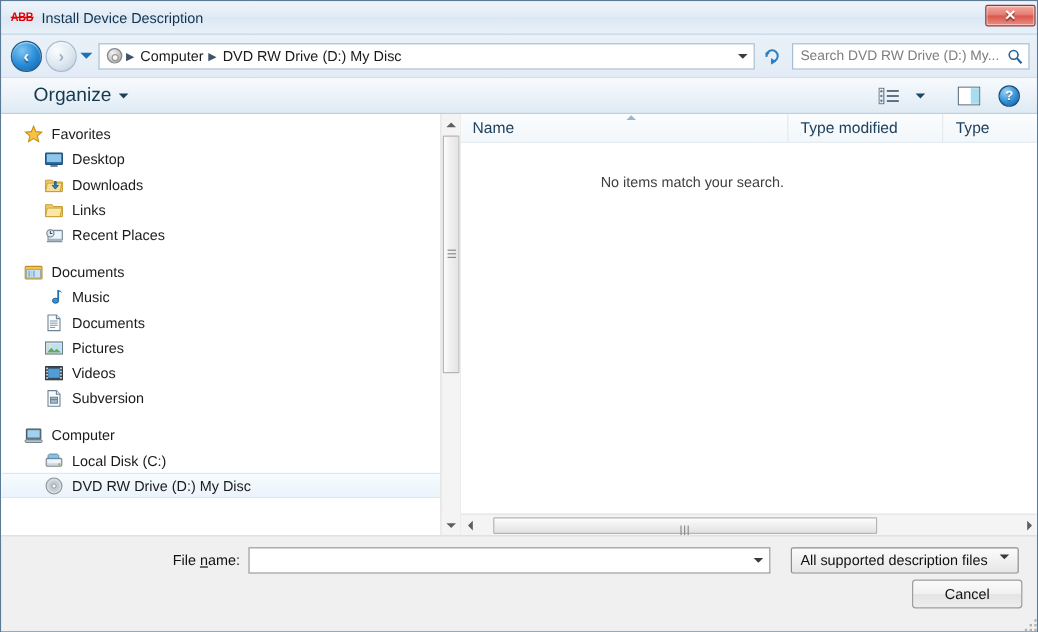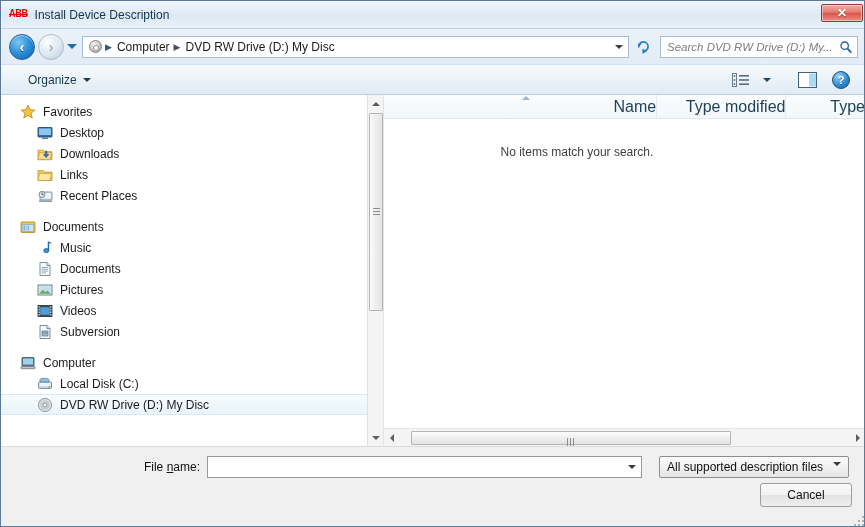--- a/index.html
+++ b/index.html
@@ -180,21 +180,20 @@
     margin: 0 8px 0 6px;
     background: #ffffff;
     border: 1px solid #a6bdd1;
     flex: 0 0 auto;
     display: flex; align-items: center;
     position: relative;
     cursor: text;
   }
   .search-ph {
     font-size: 11.5px;
-    font-style: italic;
     color: #7d7d7d;
     margin-left: 6px;
     white-space: nowrap;
     overflow: hidden;
   }
   .search-ico {
     position: absolute; right: 4px; top: 3px;
     width: 14px; height: 14px;
   }
 
@@ -202,21 +201,21 @@
   .toolbar {
     position: absolute; left: 0; top: 64px;
     width: 865px; height: 30px;
     background: linear-gradient(to bottom, #f7fafd 0%, #e9f1f8 60%, #dfeaf4 100%);
     border-bottom: 1px solid #bccfe0;
     display: flex; align-items: center;
   }
   .organize {
     margin-left: 22px;
     display: flex; align-items: center;
-    font-size: 12px; color: #15394f;
+    font-size: 16px; color: #15394f;
     cursor: pointer;
     padding: 2px 5px;
   }
   .organize .tri-down-sm {
     border-top-color: #1b3f59;
     margin-left: 6px;
   }
   .toolbar-right {
     margin-left: auto;
     display: flex; align-items: center;
@@ -335,26 +334,25 @@
     height: 24px;
     background: linear-gradient(to bottom, #fbfdfe 0%, #f2f7fb 100%);
     border-bottom: 1px solid #dfe8ef;
     display: flex;
     align-items: center;
     position: relative;
   }
   .col {
     height: 24px;
     display: flex; align-items: center;
-    font-size: 16px; color: #20425c;
+    font-size: 13px; color: #20425c;
     padding-left: 10px;
     border-right: 1px solid #e3eaf0;
     cursor: pointer;
     position: relative;
-    justify-content: flex-end;
   }
   .col-name { width: 275px; }
   .col-date { width: 130px; }
   .col-type { width: 80px; }
   .sort-arrow {
     position: absolute;
     left: 138px; top: 1px;
     width: 0; height: 0;
     border-left: 4px solid transparent;
     border-right: 4px solid transparent;

